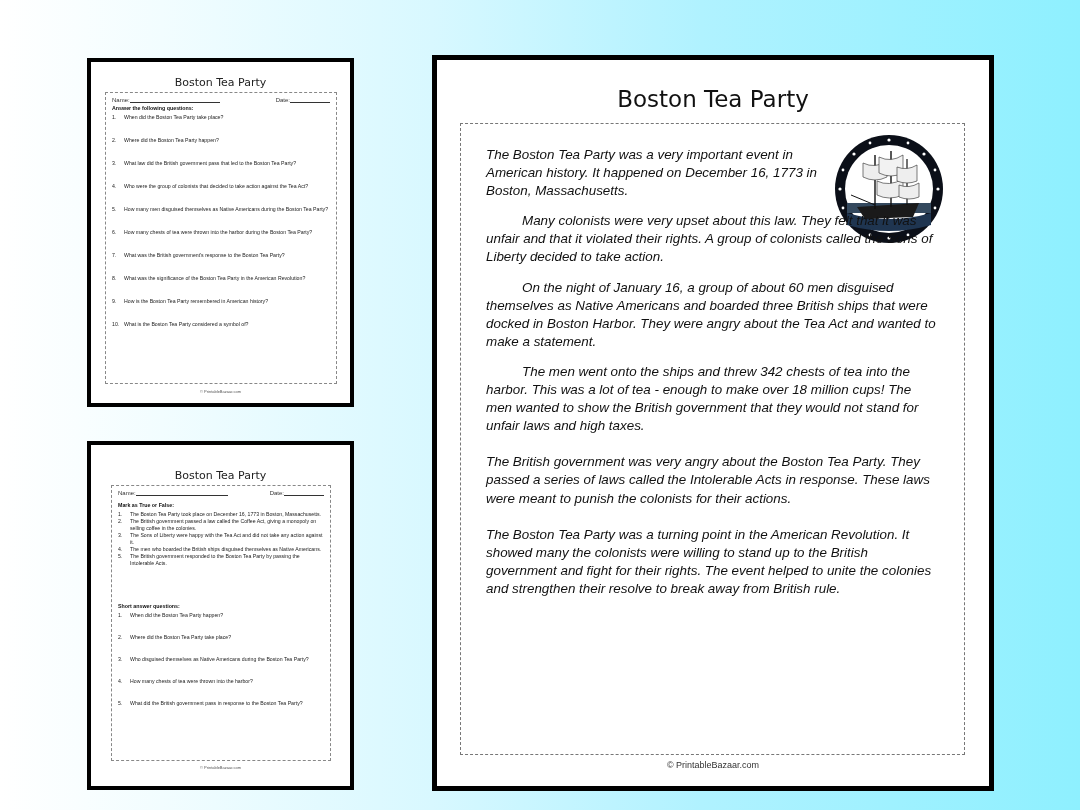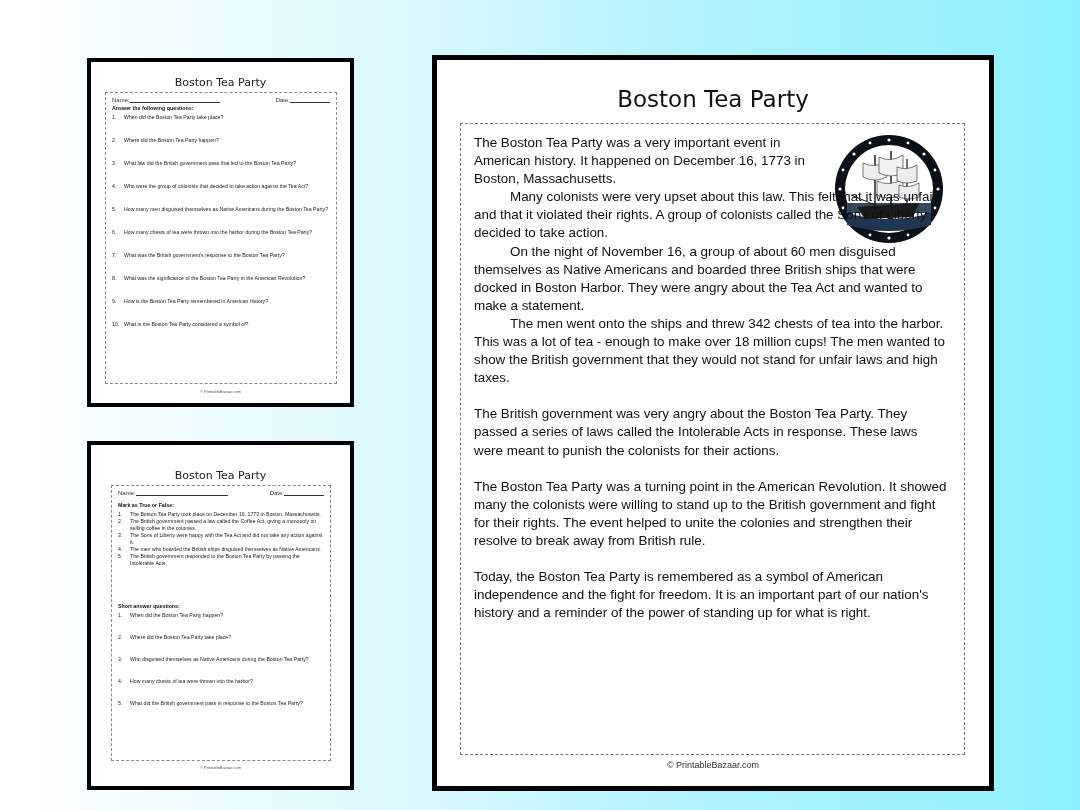--- a/index.html
+++ b/index.html
@@ -48,21 +48,21 @@
     font-family: "DejaVu Sans", sans-serif; font-size: 23px; color: #111; font-weight: normal;
   }
   .main-box {
     position: absolute; left: 23px; top: 63px; width: 505px; height: 632px;
     border: 1.5px dashed #777;
   }
   .main-text {
     position: absolute; left: 13px; top: 10px; width: 475px;
     font-family: "Liberation Sans", sans-serif; font-size: 13.4px; line-height: 18.1px; color: #111;
   }
-  .main-text p { margin: 0; }
+  .main-text p { margin: 12px; font-style: italic; }
   .main-text p.indent { text-indent: 36px; }
   .main-text p.gap { margin-top: 18px; }
   .wrap-first { width: 345px; }
   .ship-emblem {
     position: absolute; left: 372px; top: 9px; width: 112px; height: 112px;
   }
   .main-footer {
     position: absolute; left: 0; right: 0; top: 700px; text-align: center;
     font-size: 9px; color: #333;
   }
@@ -213,22 +213,21 @@
       <line x1="74" y1="26" x2="74" y2="72" stroke="#111" stroke-width="1.2"></line>
       <path d="M30 30 Q42 36 54 28 L54 44 Q42 50 30 44 Z" fill="#eee" stroke="#444" stroke-width="0.7"></path>
       <path d="M46 24 Q58 30 70 22 L70 40 Q58 46 46 40 Z" fill="#f2f2f2" stroke="#444" stroke-width="0.7"></path>
       <path d="M44 48 Q56 54 70 46 L70 62 Q56 68 44 62 Z" fill="#eee" stroke="#444" stroke-width="0.7"></path>
       <path d="M64 34 Q74 38 84 32 L84 48 Q74 52 64 48 Z" fill="#eee" stroke="#444" stroke-width="0.7"></path>
       <path d="M66 52 Q76 56 86 50 L86 64 Q76 68 66 64 Z" fill="#eee" stroke="#444" stroke-width="0.7"></path>
       <line x1="18" y1="62" x2="42" y2="72" stroke="#111" stroke-width="1"></line>
     </svg>
     <div class="main-text">
       <p class="wrap-first">The Boston Tea Party was a very important event in American history. It happened on December 16, 1773 in Boston, Massachusetts.</p>
-      <p class="indent">Many colonists were very upset about this law. This felt that it was unfair and that it violated their rights. A group of colonists called the Sons of Liberty decided to take action.</p>
-      <p class="indent">On the night of November 16, a group of about 60 men disguised themselves as Native Americans and boarded three British ships that were docked in Boston Harbor. They were angry about the Tea Act and wanted to make a statement.</p>
+      <p class="indent">Many colonists were very upset about this law. They felt that it was unfair and that it violated their rights. A group of colonists called the Sons of Liberty decided to take action.</p>
+      <p class="indent">On the night of January 16, a group of about 60 men disguised themselves as Native Americans and boarded three British ships that were docked in Boston Harbor. They were angry about the Tea Act and wanted to make a statement.</p>
       <p class="indent">The men went onto the ships and threw 342 chests of tea into the harbor. This was a lot of tea - enough to make over 18 million cups! The men wanted to show the British government that they would not stand for unfair laws and high taxes.</p>
       <p class="gap">The British government was very angry about the Boston Tea Party. They passed a series of laws called the Intolerable Acts in response. These laws were meant to punish the colonists for their actions.</p>
       <p class="gap">The Boston Tea Party was a turning point in the American Revolution. It showed many the colonists were willing to stand up to the British government and fight for their rights. The event helped to unite the colonies and strengthen their resolve to break away from British rule.</p>
-      <p class="gap">Today, the Boston Tea Party is remembered as a symbol of American independence and the fight for freedom. It is an important part of our nation's history and a reminder of the power of standing up for what is right.</p>
     </div>
   </div>
   <div class="main-footer">© PrintableBazaar.com</div>
 </div>
 
 </body></html>

